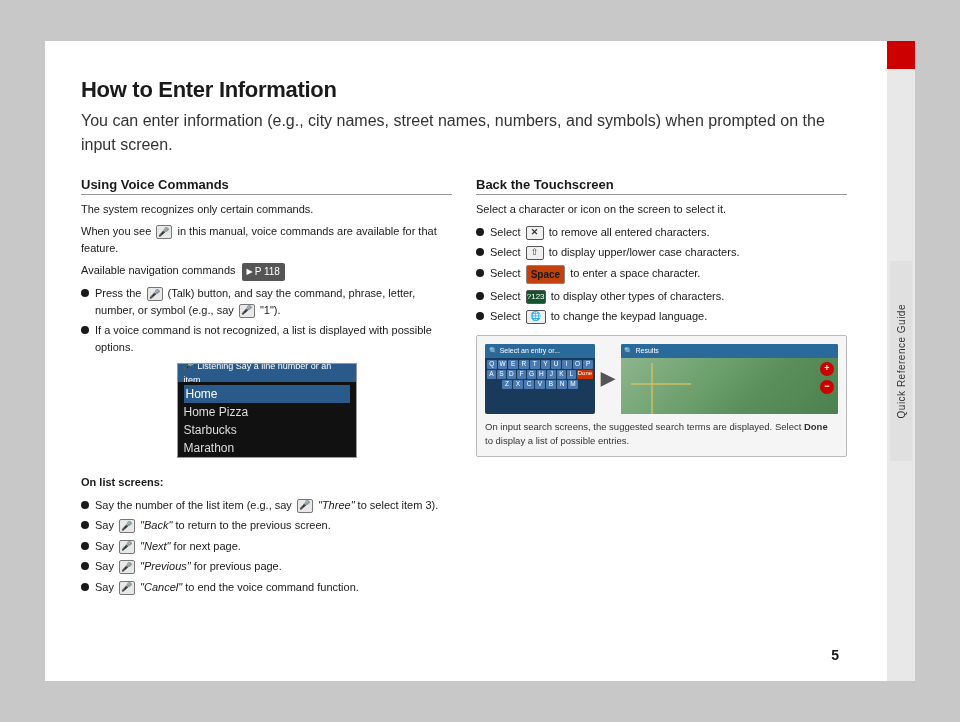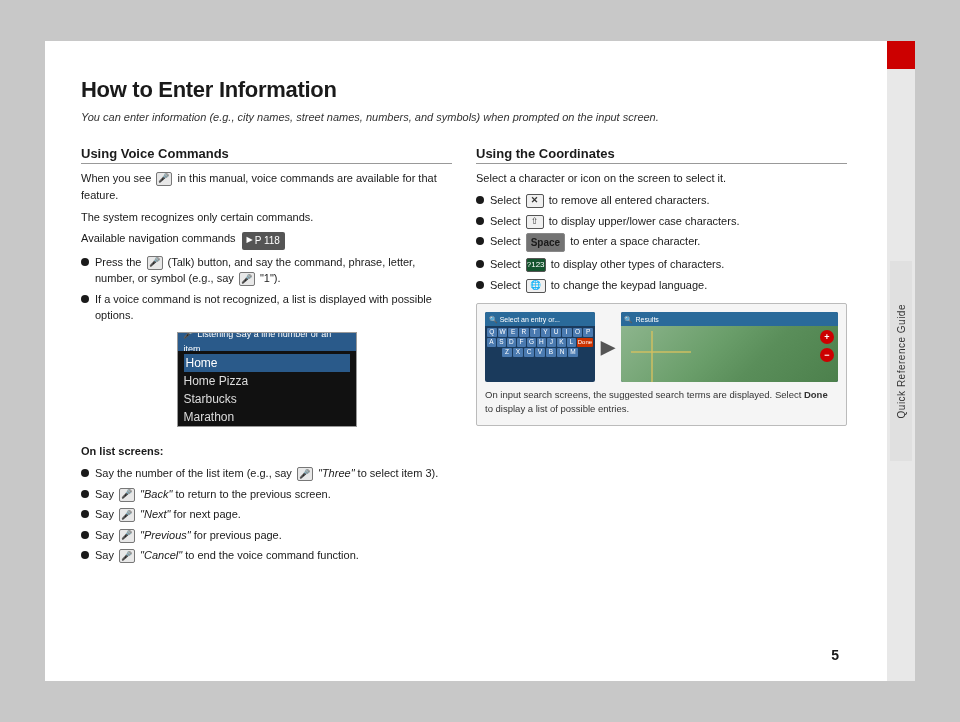--- a/index.html
+++ b/index.html
@@ -68,25 +68,24 @@
       color: #1a1a1a;
     }
     .page-title {
       font-size: 22px;
       font-weight: bold;
       color: #1a1a1a;
       margin-bottom: 6px;
       letter-spacing: -0.3px;
     }
     .page-subtitle {
-      font-size: 11px;
+      font-size: 16px;
       color: #333;
       margin-bottom: 20px;
       line-height: 1.5;
-      font-style: italic;
     }
     .two-col {
       display: flex;
       gap: 24px;
     }
     .col-left {
       flex: 1;
     }
     .col-right {
       flex: 1;
@@ -334,21 +333,21 @@
       font-size: 9px;
       background: #e8e8e8;
       margin: 0 2px;
       vertical-align: middle;
       color: #333;
     }
     .space-btn {
       display: inline-flex;
       align-items: center;
       justify-content: center;
-      background: #737373;
+      background: #c2410c;
       border: 1px solid #888;
       border-radius: 2px;
       padding: 1px 4px;
       font-size: 10px;
       font-weight: bold;
       margin: 0 2px;
       vertical-align: middle;
     }
   </style>
 </head>
@@ -358,26 +357,26 @@
   <div class="main-content">
 
     <h1 class="page-title">How to Enter Information</h1>
     <p class="page-subtitle">You can enter information (e.g., city names, street names, numbers, and symbols) when prompted on the input screen.</p>
 
     <div class="two-col">
 
       <div class="col-left">
         <div class="section-title">Using Voice Commands</div>
         <div class="section-body">
+          <p style="margin-bottom:4px;">The system recognizes only certain commands.</p>
           <p style="margin-bottom:4px;">
             <span>When you see</span>
             <span class="talk-icon">🎤</span>
             <span>in this manual, voice commands are available for that feature.</span>
           </p>
-          <p style="margin-bottom:4px;">The system recognizes only certain commands.</p>
           <p style="margin-bottom:4px;">
             <span>Available navigation commands</span>
             <span class="page-ref">P 118</span>
           </p>
           <ul class="bullet-list">
             <li>
               <span class="bullet-dot"></span>
               <span>
                 <span>Press the </span>
                 <span class="talk-icon">🎤</span>
@@ -432,21 +431,21 @@
               <li>
                 <span class="bullet-dot"></span>
                 <span>Say <span class="talk-icon">🎤</span> <span class="italic">"Cancel"</span> to end the voice command function.</span>
               </li>
             </ul>
           </div>
         </div>
       </div>
 
       <div class="col-right">
-        <div class="section-title">Using the Coordinates</div>
+        <div class="section-title">Back the Touchscreen</div>
         <div class="section-body">
           <p style="margin-bottom:5px;">Select a character or icon on the screen to select it.</p>
           <ul class="bullet-list">
             <li>
               <span class="bullet-dot"></span>
               <span>Select <span class="inline-icon inline-icon-cross">✕</span> to remove all entered characters.</span>
             </li>
             <li>
               <span class="bullet-dot"></span>
               <span>Select <span class="inline-icon inline-icon-up">⇧</span> to display upper/lower case characters.</span>

